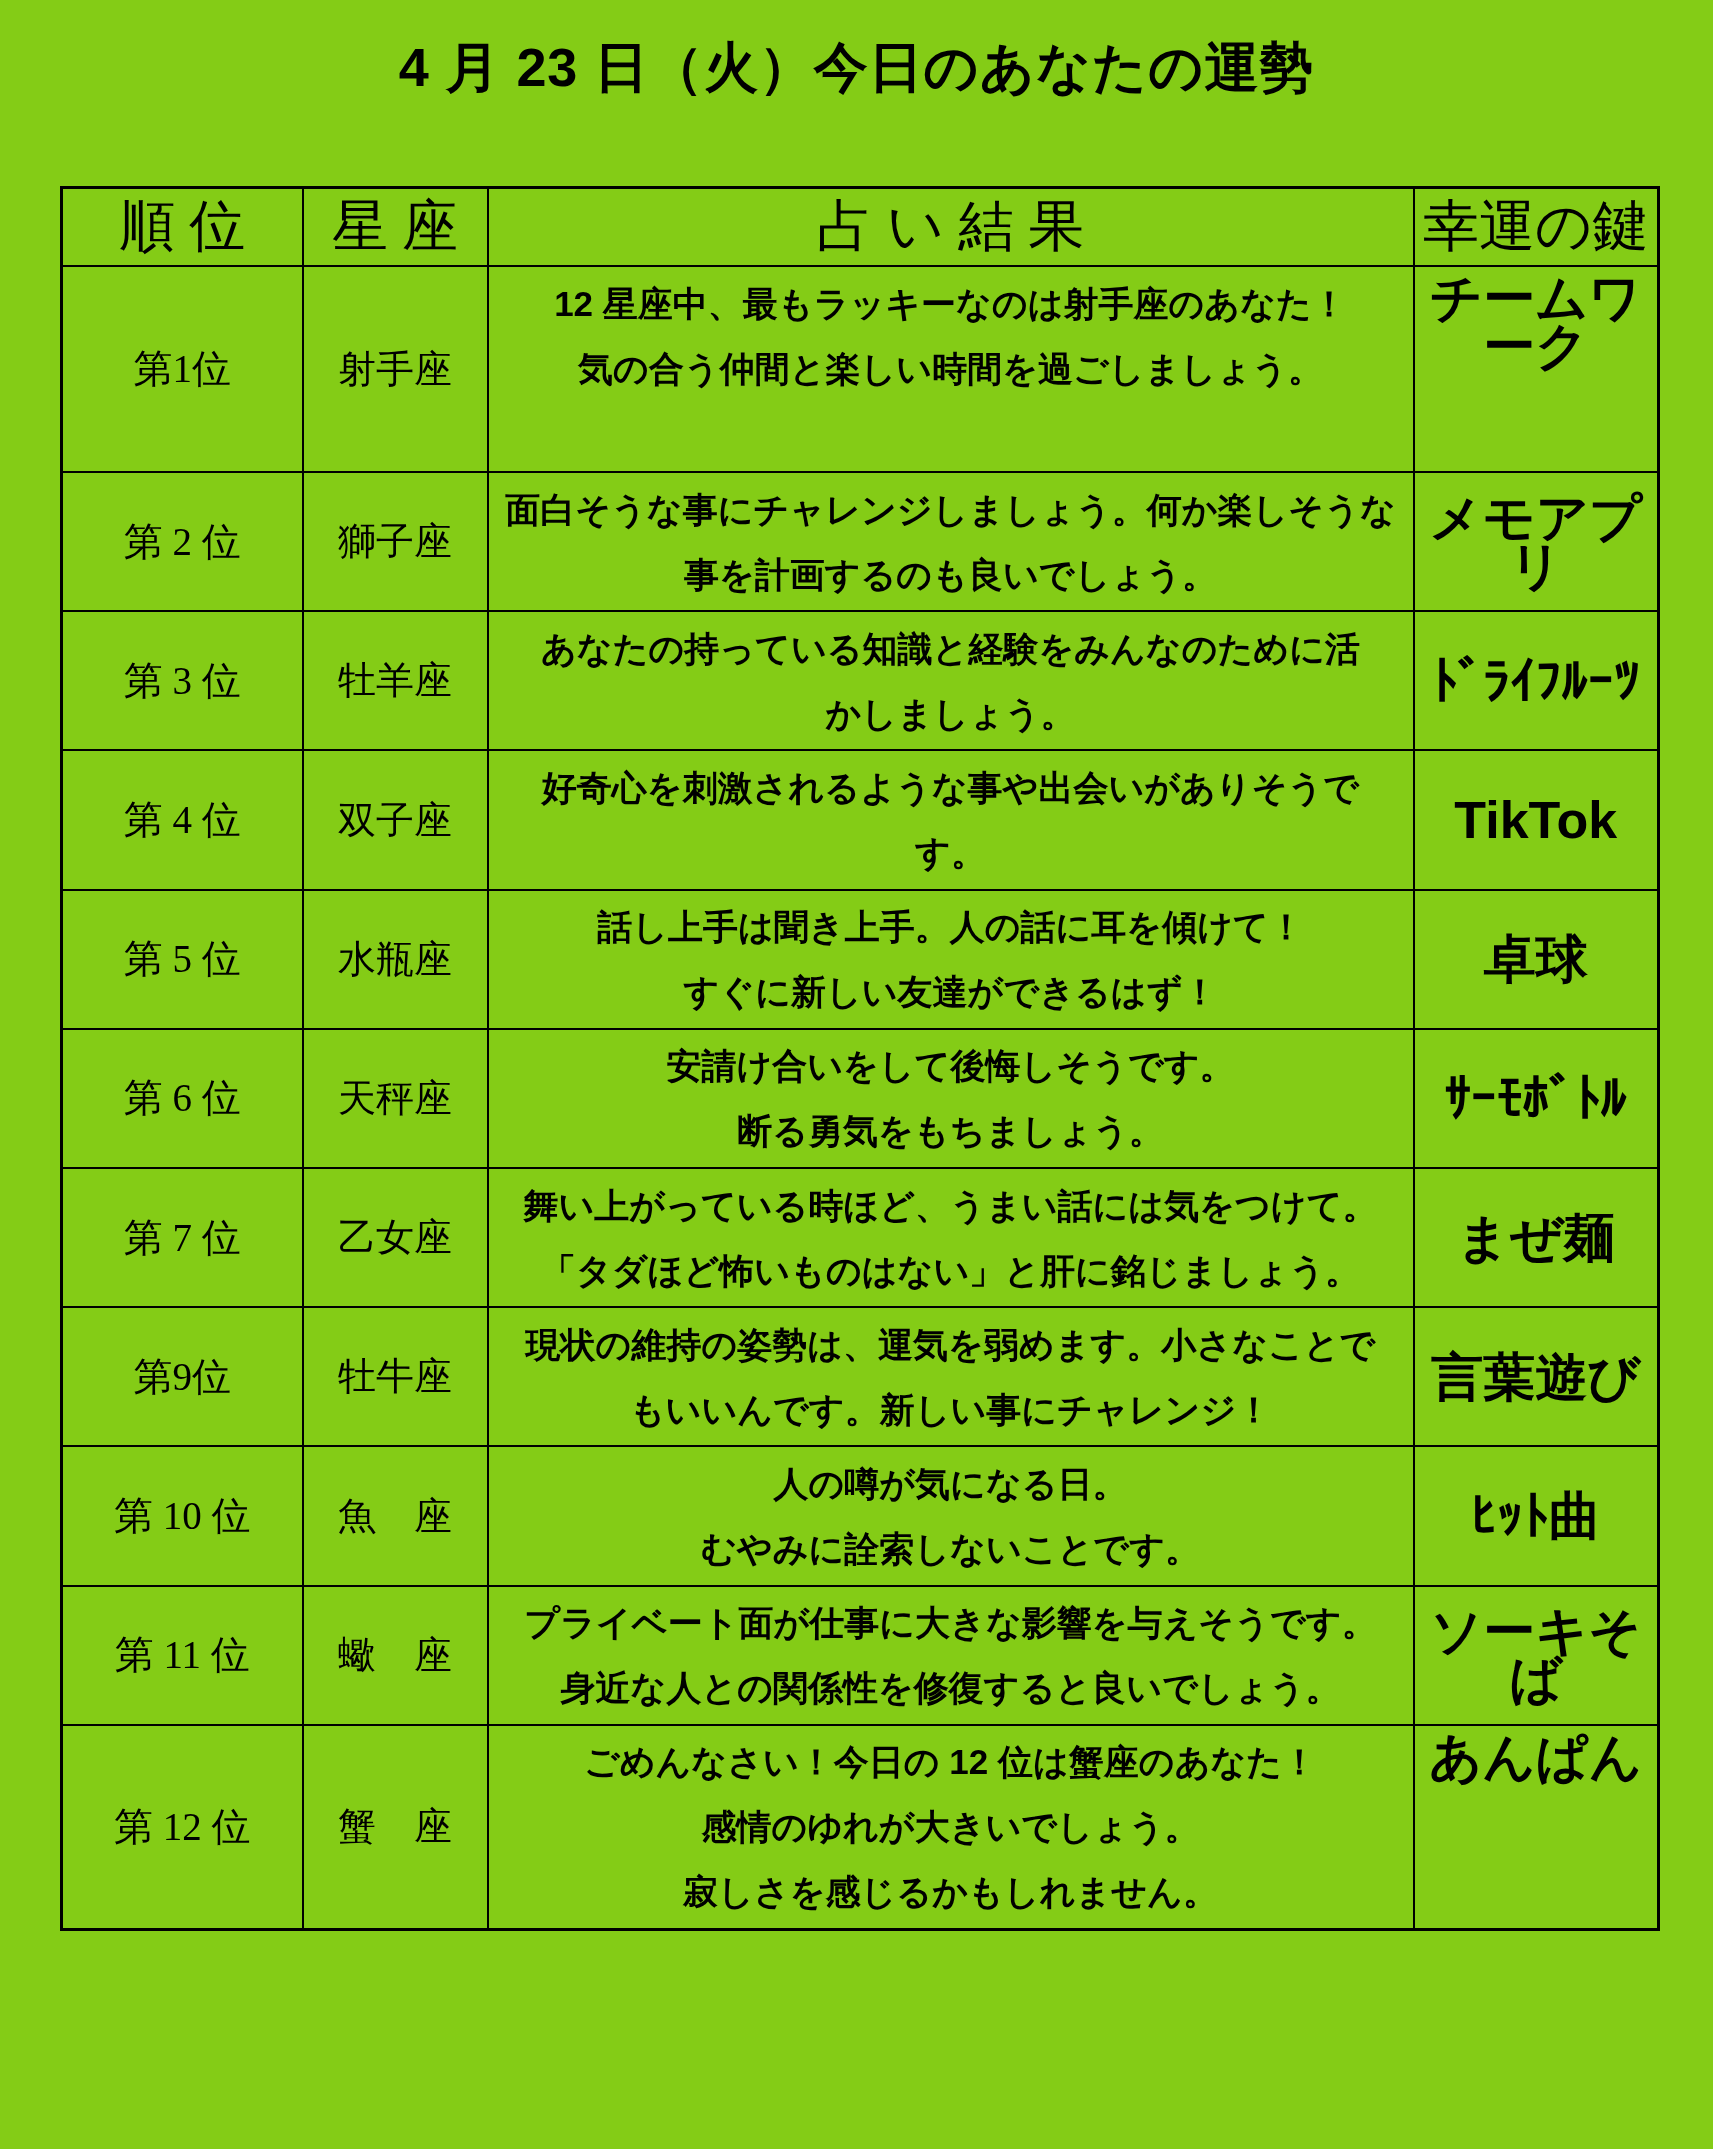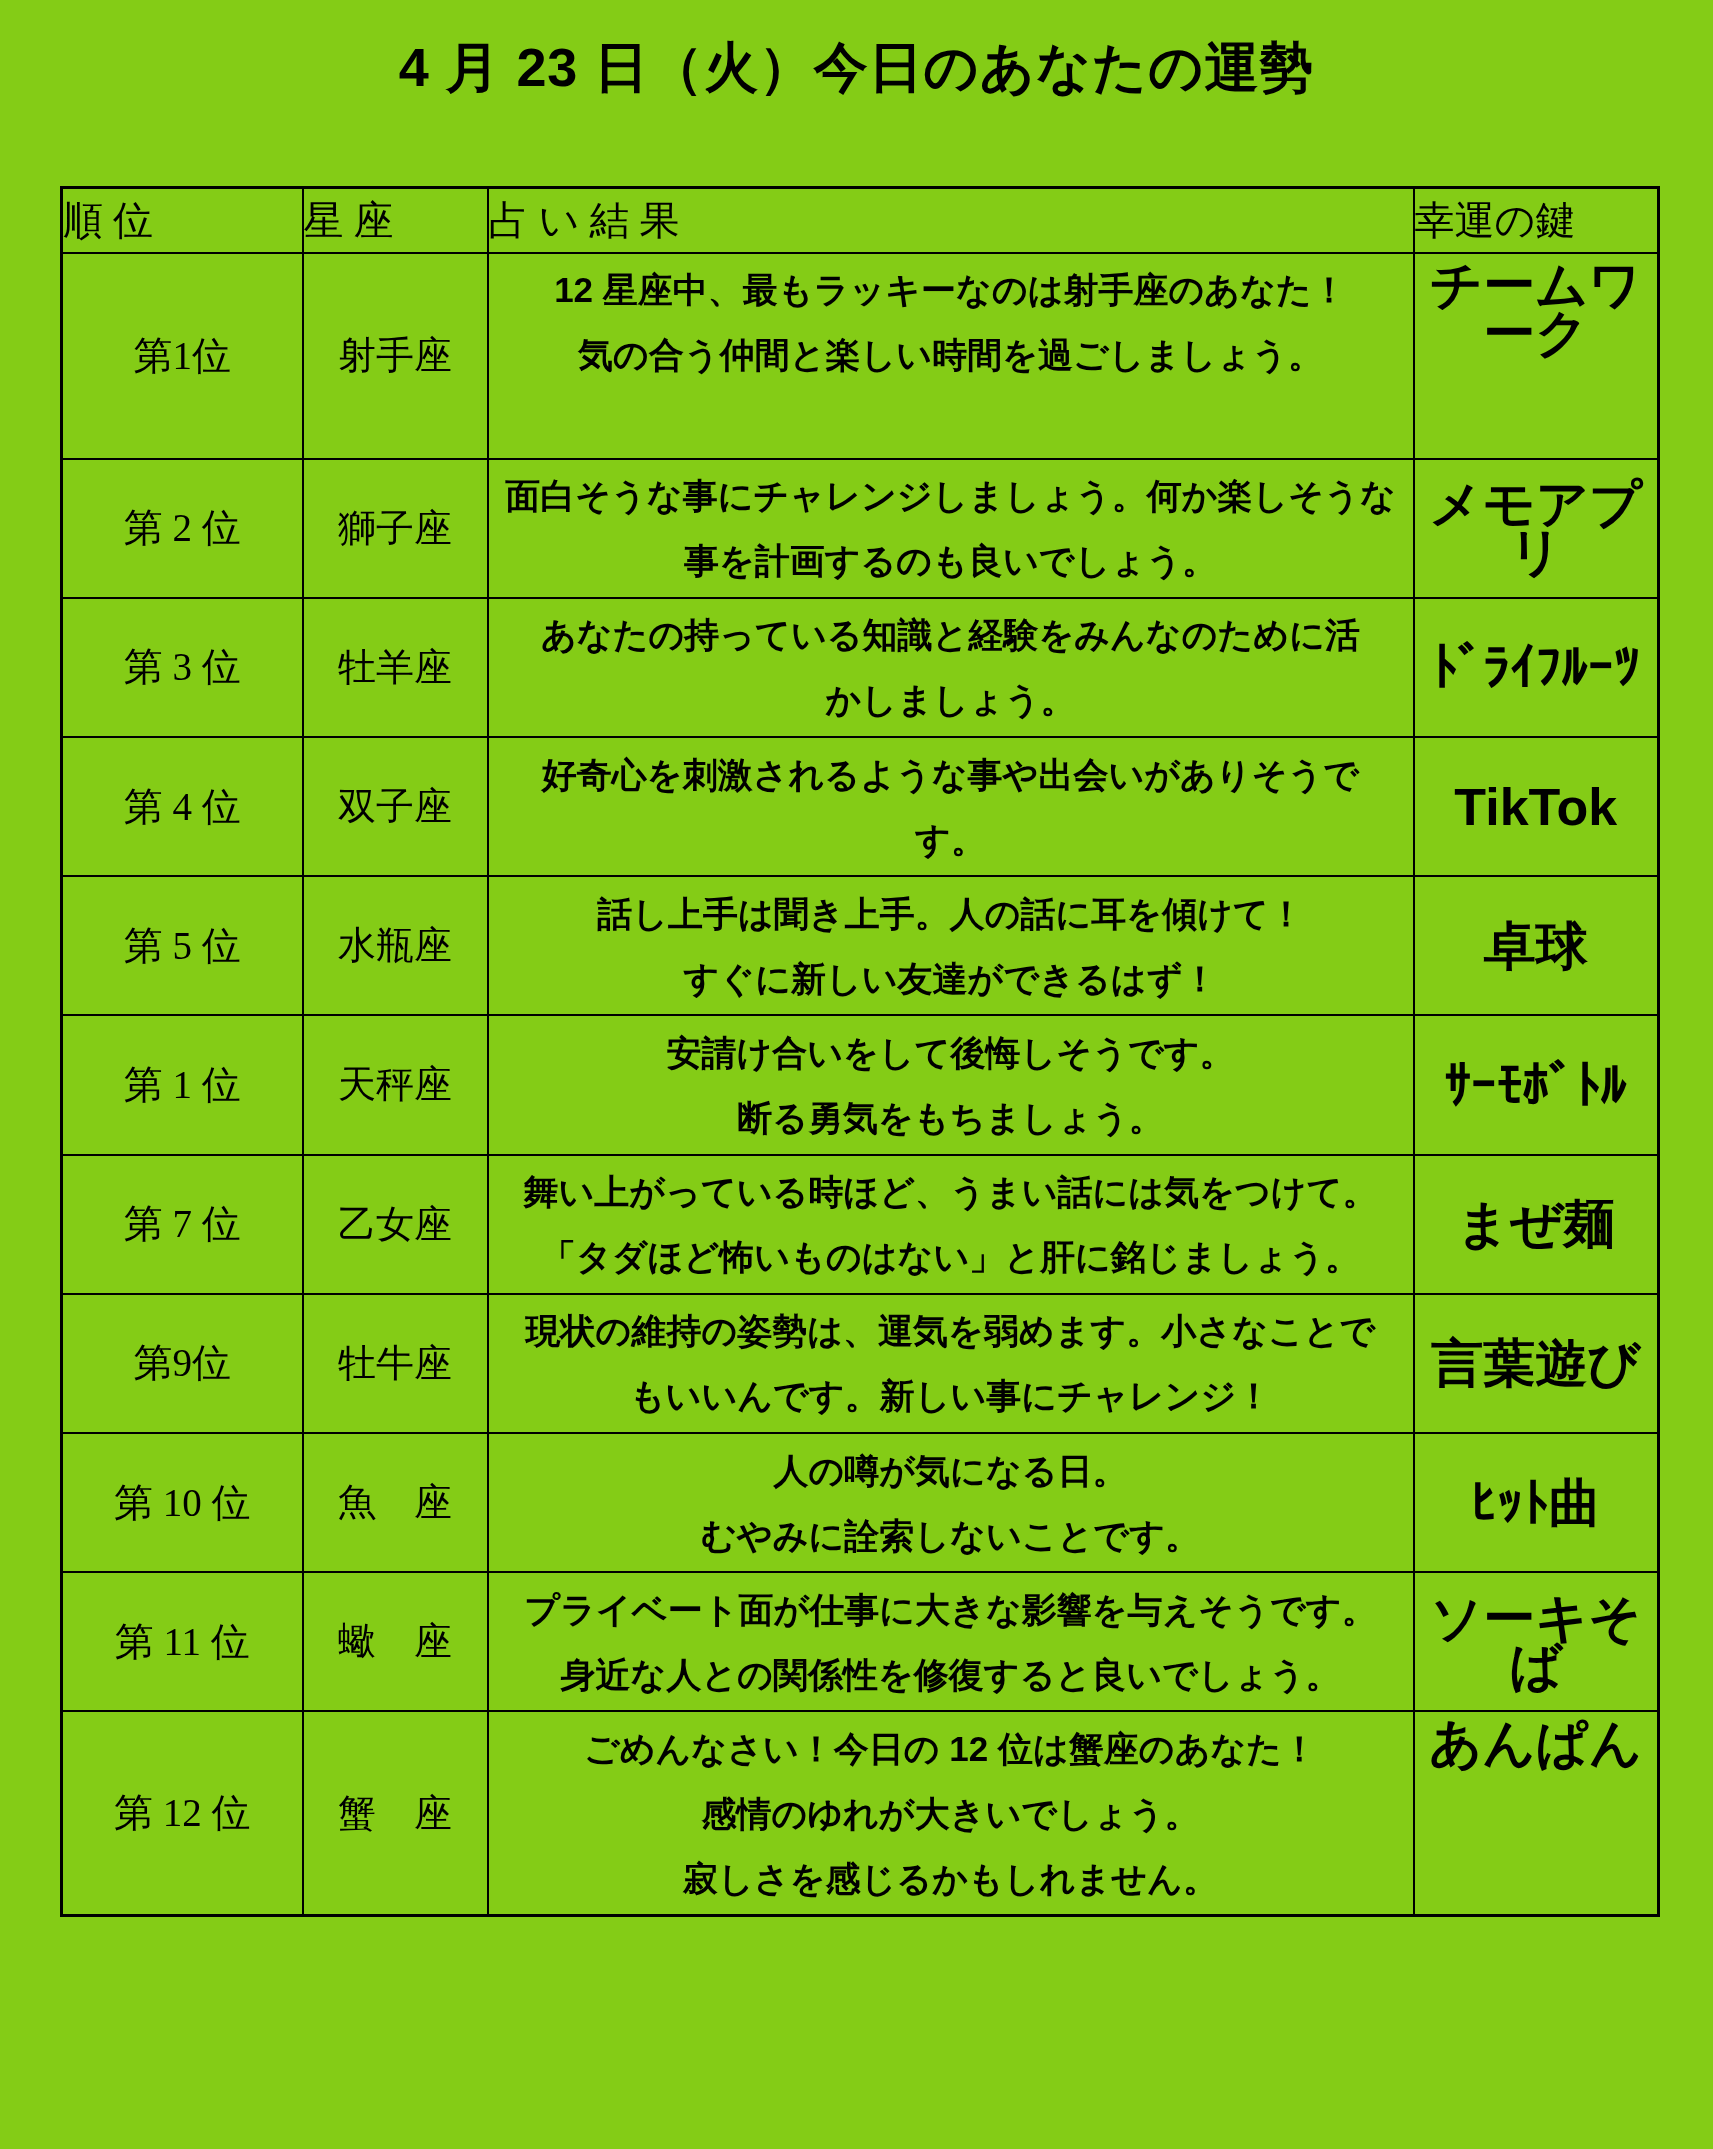--- a/index.html
+++ b/index.html
@@ -39,22 +39,22 @@
   col.c-sign   { width: 185px; }
   col.c-result { width: 926px; }
   col.c-key    { width: 245px; }
   th, td {
     border: 2.7px solid #000000;
     box-sizing: border-box;
   }
   th {
     font-family: "Liberation Serif", serif;
     font-weight: normal;
-    font-size: 40px;
-    text-align: left;
+    font-size: 56px;
+    text-align: center;
     vertical-align: middle;
     height: 65px;
     padding: 0;
   }
   tr.body-row { height: 137px; }
   tr.row-1    { height: 206px; }
   tr.row-12   { height: 203px; }
   td.rank {
     font-family: "Liberation Serif", serif;
     font-size: 39px;
@@ -150,21 +150,21 @@
         <td class="key">TikTok</td>
       </tr>
       <tr class="body-row">
         <td class="rank">第 5 位</td>
         <td class="sign">水瓶座</td>
         <td class="result">話し上手は聞き上手。人の話に耳を傾けて！
 すぐに新しい友達ができるはず！</td>
         <td class="key">卓球</td>
       </tr>
       <tr class="body-row">
-        <td class="rank">第 1 位</td>
+        <td class="rank">第 6 位</td>
         <td class="sign">天秤座</td>
         <td class="result">安請け合いをして後悔しそうです。
 断る勇気をもちましょう。</td>
         <td class="key">ｻｰﾓﾎﾞﾄﾙ</td>
       </tr>
       <tr class="body-row">
         <td class="rank">第 7 位</td>
         <td class="sign">乙女座</td>
         <td class="result">舞い上がっている時ほど、うまい話には気をつけて。
 「タダほど怖いものはない」と肝に銘じましょう。</td>

